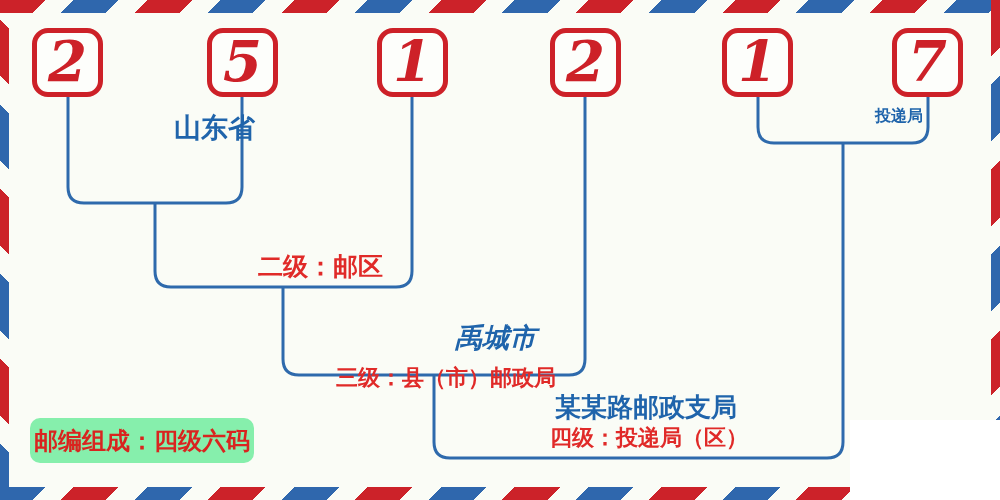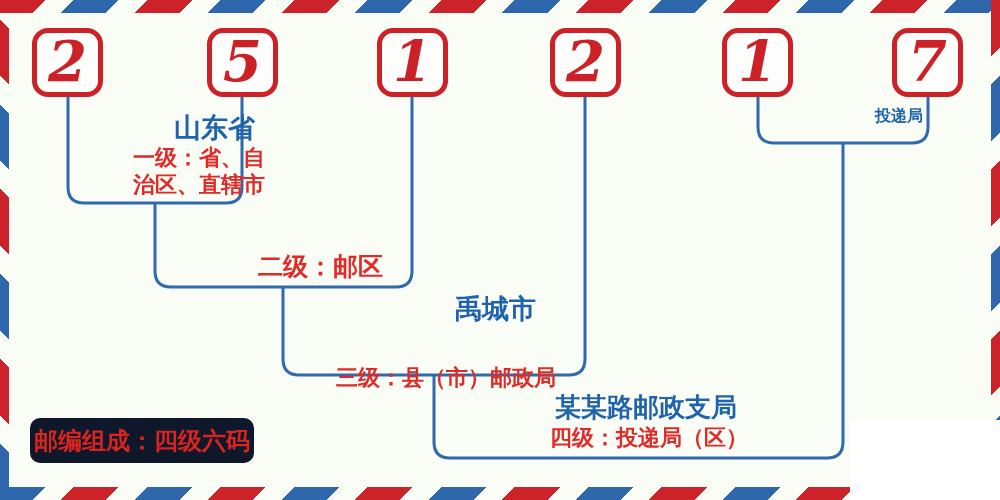--- a/index.html
+++ b/index.html
@@ -34,30 +34,30 @@
   
   #connectors{position:absolute;z-index:3;left:0;top:0;}
 
   
   .lbl{position:absolute;z-index:4;text-align:right;white-space:pre-line;}
   .place{color:#1f64ab;font-weight:bold;font-family:"DejaVu Serif",serif;}
   .desc{color:#e02a28;font-weight:bold;}
   .lbl-l1-place{left:55px;top:110px;width:200px;font-size:27px;}
   .lbl-l1-desc{left:45px;top:144px;width:220px;font-size:22px;line-height:27px;}
   .lbl-l2-desc{left:183px;top:250px;width:200px;font-size:25px;}
-  .lbl-l3-place{left:336px;top:291px;width:200px;font-size:27px;}
+  .lbl-l3-place{left:336px;top:320px;width:200px;font-size:27px;font-style:italic;}
   .lbl-l3-desc{left:316px;top:339px;width:240px;font-size:22px;margin-top:24px;}
   .lbl-delivery{left:763px;top:106px;width:160px;font-size:16px;}
   .lbl-l4-place{left:537px;top:390px;width:200px;font-size:26px;}
   .lbl-l4-desc{left:528px;top:423px;width:220px;font-size:22px;}
 
   
   .badge{
     position:absolute;z-index:4;left:30px;top:418px;width:224px;height:45px;
-    background:#0f172a;border-radius:10px;
+    background:#86efac;border-radius:10px;
     display:flex;align-items:center;justify-content:center;
   }
   .badge span{
     color:#d9241f;font-weight:bold;font-size:24px;
     font-family:"DejaVu Serif",serif;
   }
 </style>
 </head>
 <body>
 
@@ -92,22 +92,20 @@
       <span class="digit">2</span>
     </div>
   <div class="digit-box" style="left:722px">
       <span class="digit">1</span>
     </div>
   <div class="digit-box" style="left:892px">
       <span class="digit">7</span>
     </div>
 
   <div class="lbl place lbl-l1-place">山东省</div>
-  <div class="lbl desc  lbl-l1-desc">一级：省、自
-治区、直辖市</div>
   <div class="lbl desc  lbl-l2-desc">二级：邮区</div>
   <div class="lbl place lbl-l3-place">禹城市</div>
   <div class="lbl desc  lbl-l3-desc">三级：县（市）邮政局</div>
   <div class="lbl place lbl-delivery">投递局</div>
   <div class="lbl place lbl-l4-place">某某路邮政支局</div>
   <div class="lbl desc  lbl-l4-desc">四级：投递局（区）</div>
 
   <div class="badge">
     <span>邮编组成：四级六码</span>
   </div>

